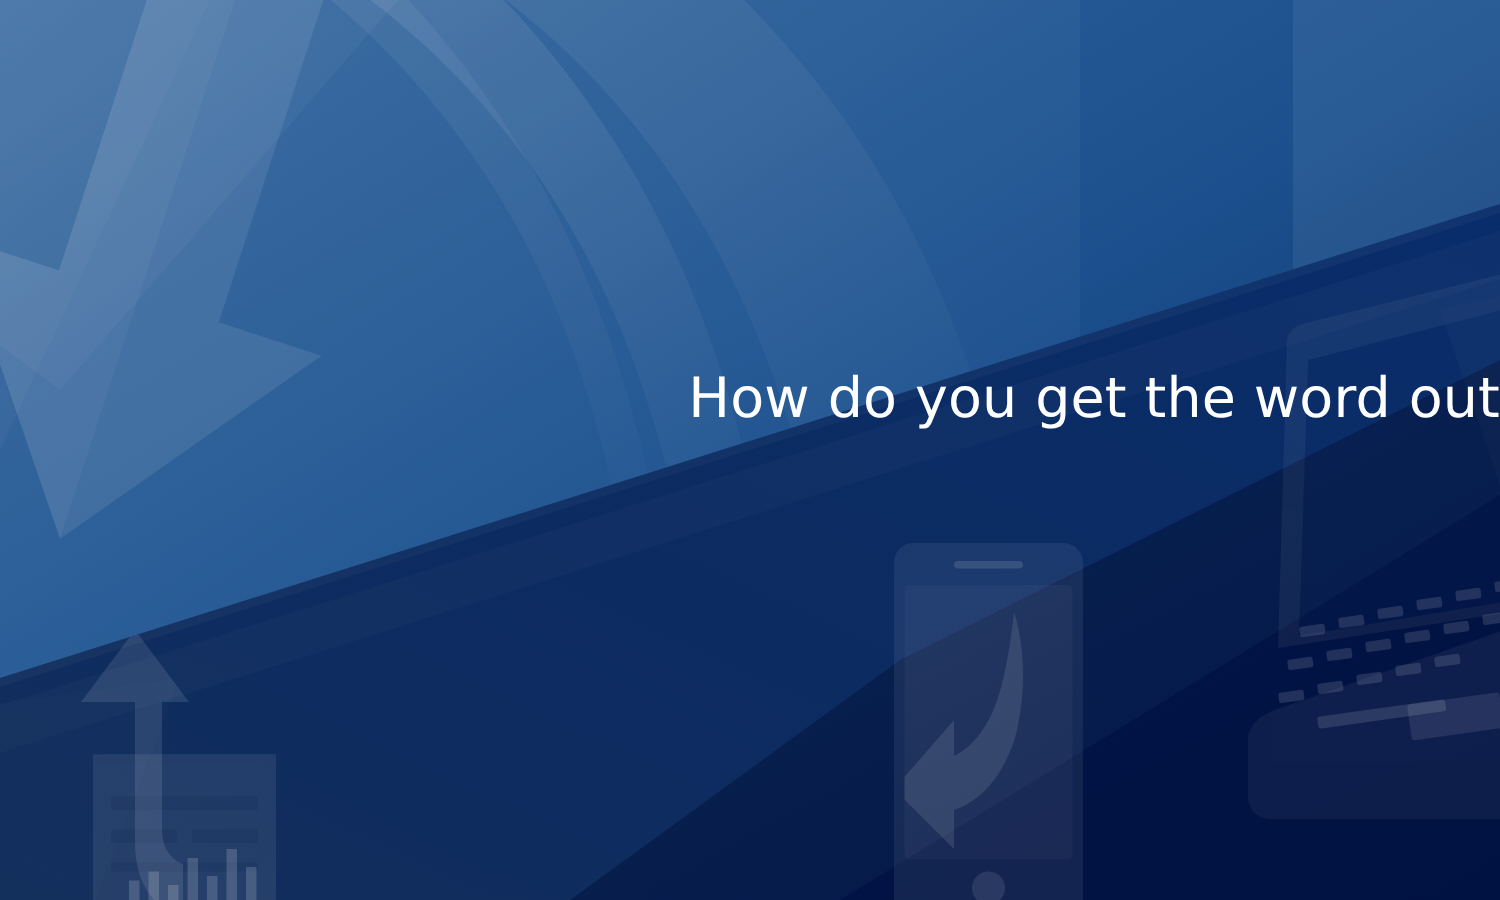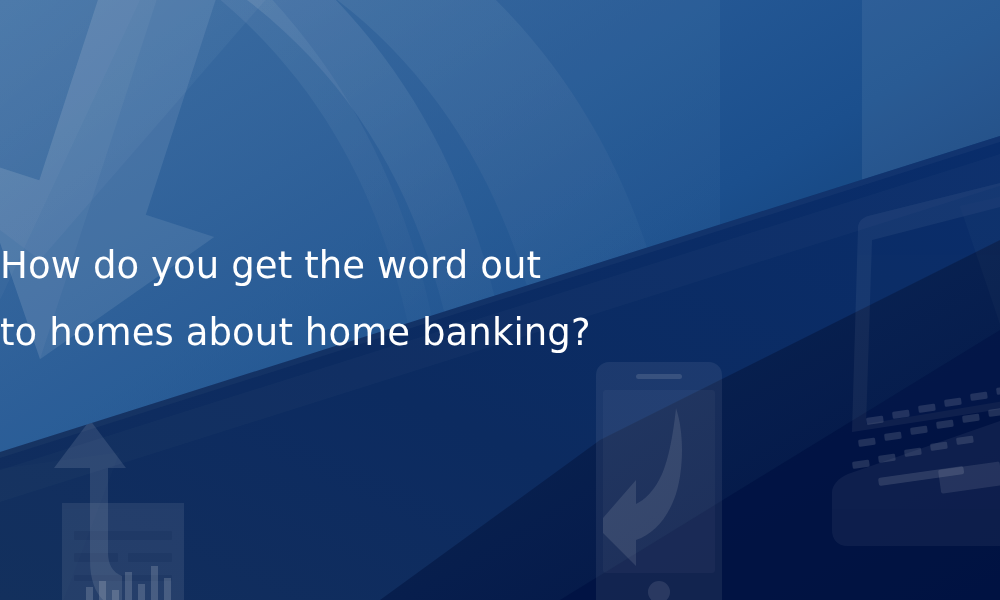--- a/index.html
+++ b/index.html
@@ -12,21 +12,21 @@
     position:relative;
     width:1000px; height:600px;
     overflow:hidden;
     background:#1e568f;
   }
   #art{ position:absolute; inset:0; width:1000px; height:600px; display:block; }
   #headline{
     position:absolute;
     left:0; right:0;
     top:232px;
-    text-align:left;
+    text-align:right;
     z-index:20;
     pointer-events:none;
   }
   #headline .line{
     display:block;
     color:#ffffff;
     font-family:"DejaVu Sans", sans-serif;
     font-size:37px;
     font-weight:400;
     letter-spacing:0.1px;
@@ -215,16 +215,15 @@
       <path d="M0 452 L1000 136 L1000 142 L0 458 Z" fill="#ffffff" fill-opacity="0.035"></path>
 
       <path d="M0 0 L140 0 L0 300 Z" fill="#ffffff" fill-opacity="0.03"></path>
 
       <rect x="0" y="0" width="1000" height="600" fill="#001034" opacity="0.05"></rect>
     </g>
   </svg>
 
   <div id="headline">
     <span class="line">How do you get the word out</span>
-    <span class="line">to homes about home banking?</span>
   </div>
 
 </div>
 
 </body></html>

